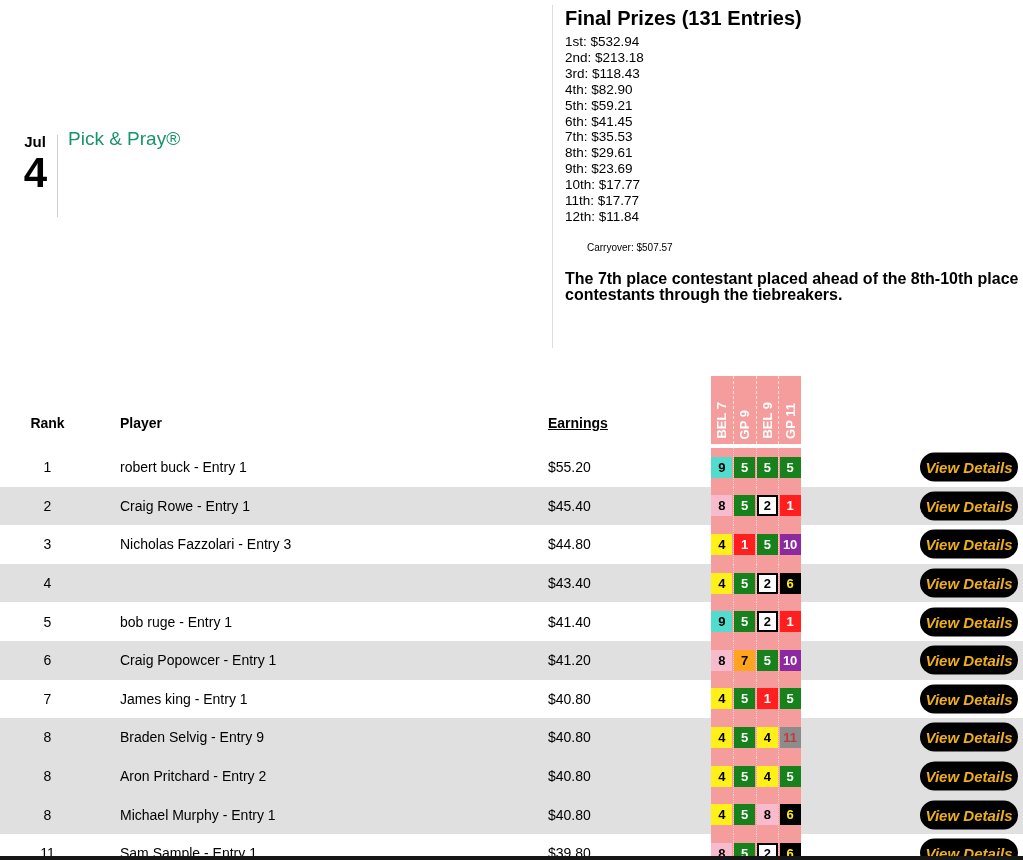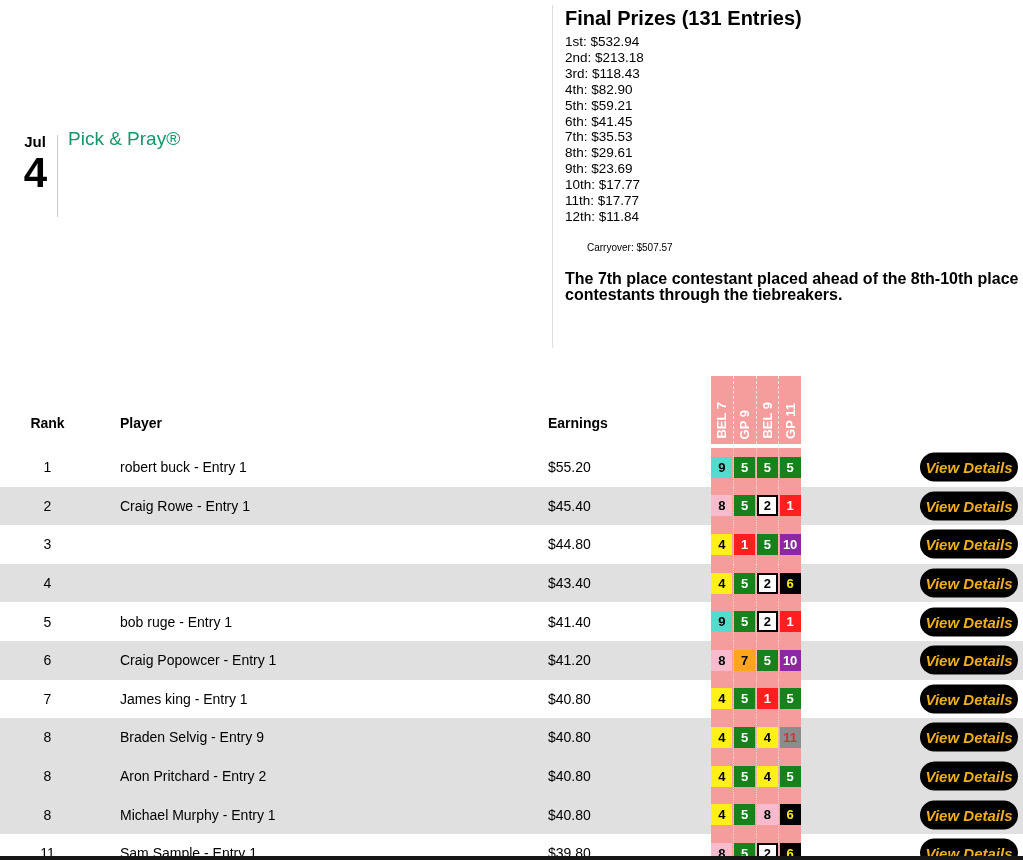--- a/index.html
+++ b/index.html
@@ -20,21 +20,21 @@
   .right-col { position:absolute; left:565px; top:6px; width:456px; color:#000; }
   .prizes-heading { font-size:20px; font-weight:bold; line-height:24px; margin-bottom:4px; }
   .prize-line { font-size:13.5px; line-height:15.9px; }
   .carryover { font-size:10px; line-height:16px; margin-top:15px;margin-left:22px; }
   .note { font-size:16px; line-height:16px; margin-top:15px;font-weight:bold; }
 
   
   .tbl-head { position:absolute; top:415px; left:0; width:1023px; height:24px; font-size:14px; font-weight:bold; }
   .th-rank { position:absolute; left:0; width:95px; text-align:center; }
   .th-player { position:absolute; left:120px; }
-  .th-earnings { position:absolute; left:548px; }
+  .th-earnings { position:absolute; left:548px;text-decoration:underline; }
 
   
   .race-header { position:absolute; left:711px; top:376px; width:90px; height:68px; display:flex; }
   .race-cell { flex:1; display:flex; align-items:flex-end; justify-content:center; border-right:1px dashed rgba(255,255,255,0.7); }
   .race-cell:last-child { border-right:none; }
   .race-label { writing-mode:vertical-rl; transform:rotate(180deg); color:#fff; font-size:13px; font-weight:bold; margin-bottom:5px; white-space:nowrap; }
 
   
   .rows { position:absolute; left:0; top:448px; width:1023px; }
   .row { position:relative; height:38.6px; background:#ffffff; }
@@ -144,20 +144,21 @@
             <span class="chip" style="background: rgb(255, 255, 255); color: rgb(0, 0, 0); border: 2px solid rgb(0, 0, 0);">2</span>
           </div>
           <div class="pick-cell">
             <span class="chip" style="background: rgb(255, 31, 31); color: rgb(255, 255, 255);">1</span>
           </div>
         </div>
         <button class="view-btn" style="background: rgb(0, 0, 0); color: rgb(239, 175, 28);">View Details</button>
       </div>
       <div class="row">
         <div class="cell-rank">3</div>
+        <div class="cell-player">Nicholas Fazzolari - Entry 3</div>
         <div class="cell-earnings">$44.80</div>
         <div class="cell-picks" style="background: rgb(245, 156, 156);">
           <div class="pick-cell">
             <span class="chip" style="background: rgb(255, 240, 26); color: rgb(0, 0, 0);">4</span>
           </div>
           <div class="pick-cell">
             <span class="chip" style="background: rgb(255, 31, 31); color: rgb(255, 255, 255);">1</span>
           </div>
           <div class="pick-cell">
             <span class="chip" style="background: rgb(23, 129, 28); color: rgb(255, 255, 255);">5</span>

